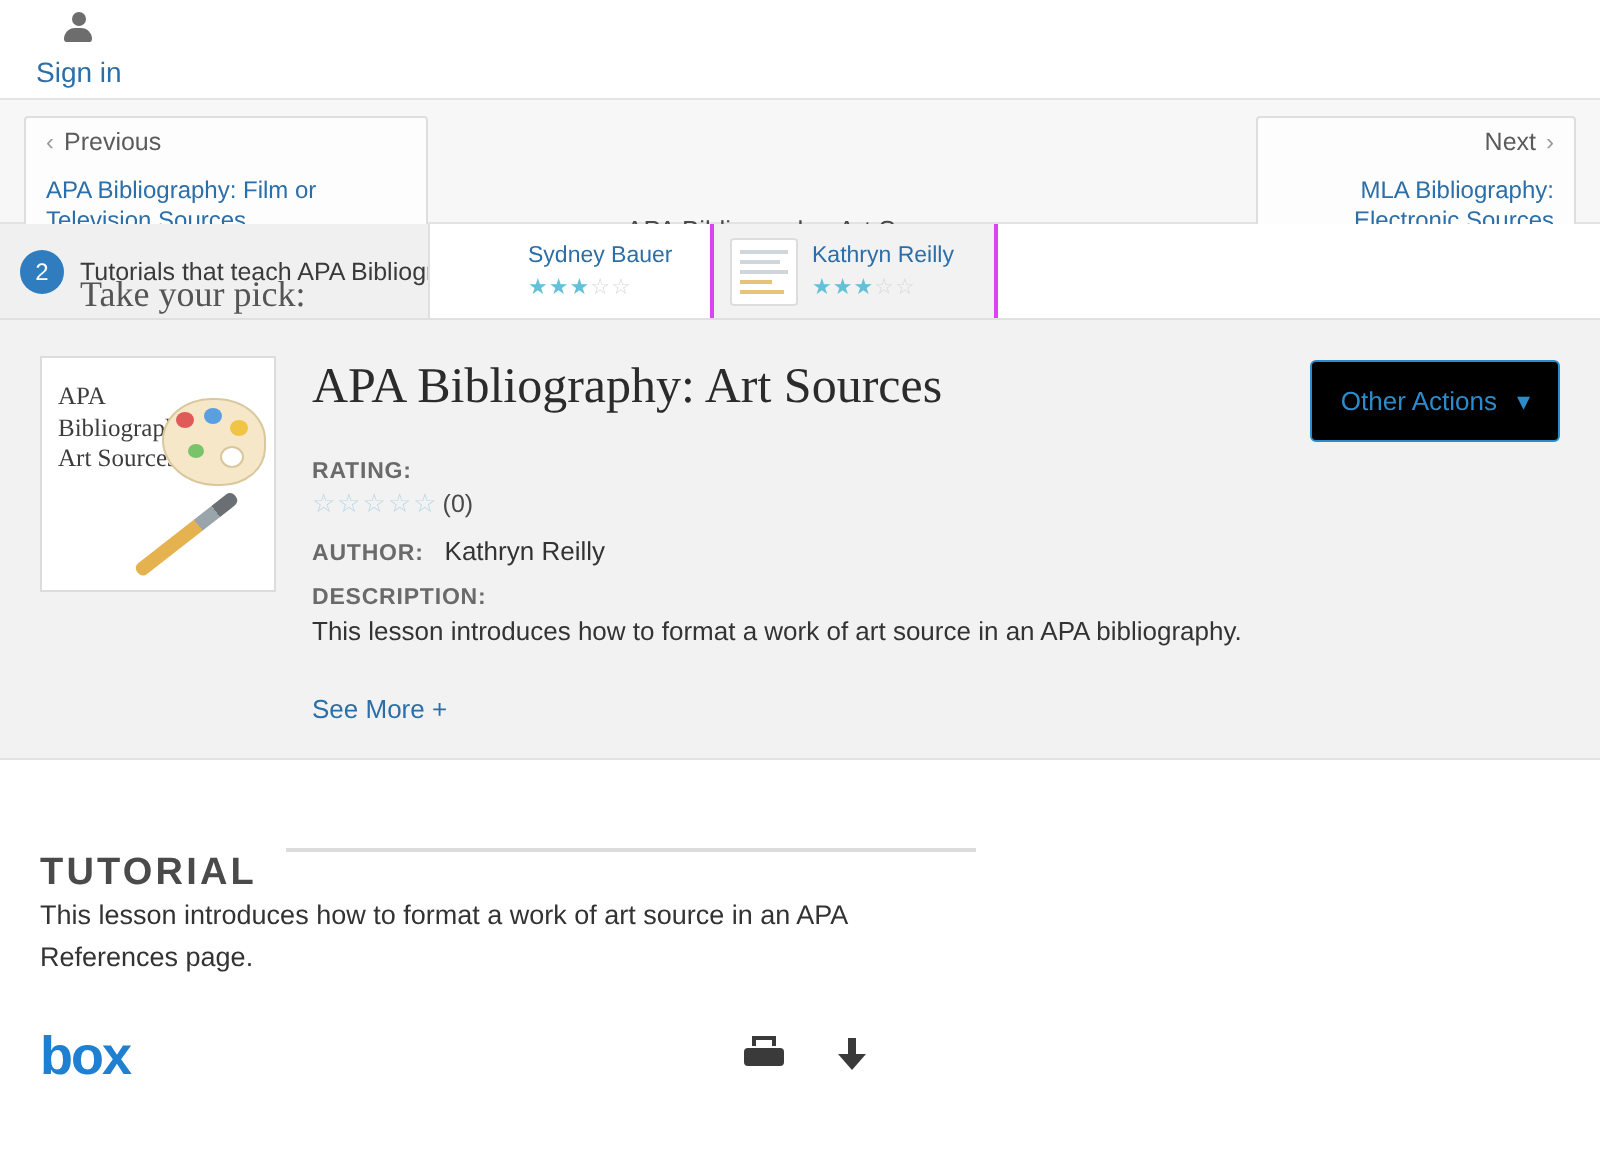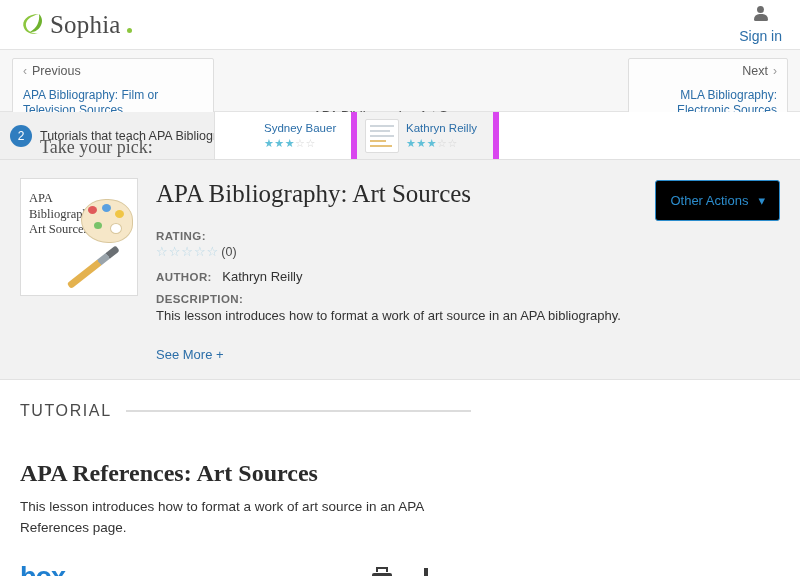--- a/index.html
+++ b/index.html
@@ -113,21 +113,21 @@
   }
   .teaser-text { font-size: 12.5px; color: #3a3a3a; white-space: nowrap; }
   .teaser-sub {
     position: absolute;
     left: 40px; bottom: 1px;
     font-family: "Liberation Serif", serif;
     font-size: 18px; color: #555;
   }
   .tab {
     width: 142px;
-    border-right: 6px solid #d946ef;
+    border-right: 2px solid #d946ef;
     display: flex; align-items: center; gap: 7px;
     padding: 0 8px;
     background: #ffffff;
   }
   .tab.selected { background: #f2f2f2; }
   .tab-thumb {
     width: 34px; height: 34px;
     border-radius: 2px;
     flex: 0 0 auto;
     overflow: hidden;
@@ -239,24 +239,25 @@
 
   
   .tutorial {
     padding: 22px 20px 0 20px;
     background: #fff;
   }
   .tutorial-head {
     display: flex; align-items: center; gap: 14px;
   }
   .tutorial-kicker {
-    font-size: 16px;
+    font-size: 19px;
     letter-spacing: 1.6px;
     color: #4a4a4a;
-    font-weight: normal;
+    font-weight: bold;
+    margin-top: 24px;
   }
   .tutorial-rule { height: 2px; background: #dcdcdc; width: 345px; }
   .tutorial-h {
     font-family: "Liberation Serif", serif;
     font-size: 24px;
     color: #2b2b2b;
     margin: 40px 0 10px 0;
   }
   .tutorial-p {
     font-size: 13.5px;
@@ -295,30 +296,20 @@
     position: absolute; left: 3px; top: 9px;
     width: 0; height: 0;
     border-left: 7px solid transparent; border-right: 7px solid transparent;
     border-top: 8px solid #3a3a3a;
   }
 </style>
 </head>
 <body>
 
 <div class="header">
-  <div class="brand">
-    <span class="brand-logo">
-      <svg width="26" height="28" viewBox="0 0 26 28" aria-hidden="true">
-        <path d="M21 3 C9 3 3 10 6 17 C8 22 15 24 21 22 C14 23 9 20 8 15 C7 9 13 5 21 3 Z" fill="#8cc63f"></path>
-        <path d="M21 3 C22 10 19 17 12 21 C18 22 24 16 24 10 C24 7 23 5 21 3 Z" fill="#6fb22e"></path>
-      </svg>
-    </span>
-    <span class="brand-name">Sophia</span>
-    <span class="brand-dot"></span>
-  </div>
   <div class="signin">
     <span class="person-icon">
       <span class="head"></span>
         <span class="body"></span>
     </span>
     <span class="signin-label">Sign in</span>
   </div>
 </div>
 
 <div class="navstrip">
@@ -421,21 +412,20 @@
     <span>▾</span>
   </div>
 </div>
 
 <div class="tutorial">
   <div class="tutorial-head">
     <span class="tutorial-kicker">TUTORIAL</span>
     <span class="tutorial-rule"></span>
   </div>
 
-  <h2 class="tutorial-h">APA References: Art Sources</h2>
   <p class="tutorial-p">This lesson introduces how to format a work of art source in an APA References page.</p>
 
   <div class="tool-row">
     <div class="box-logo">
       <span class="box-word">box</span>
     </div>
     <div class="tool-icons">
       <span class="icon-btn printer">
         <span class="top"></span>
           <span class="mid"></span>

